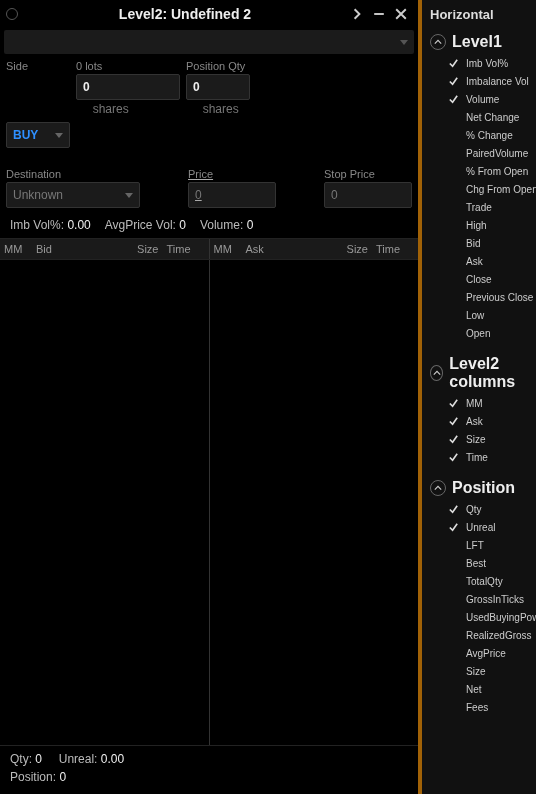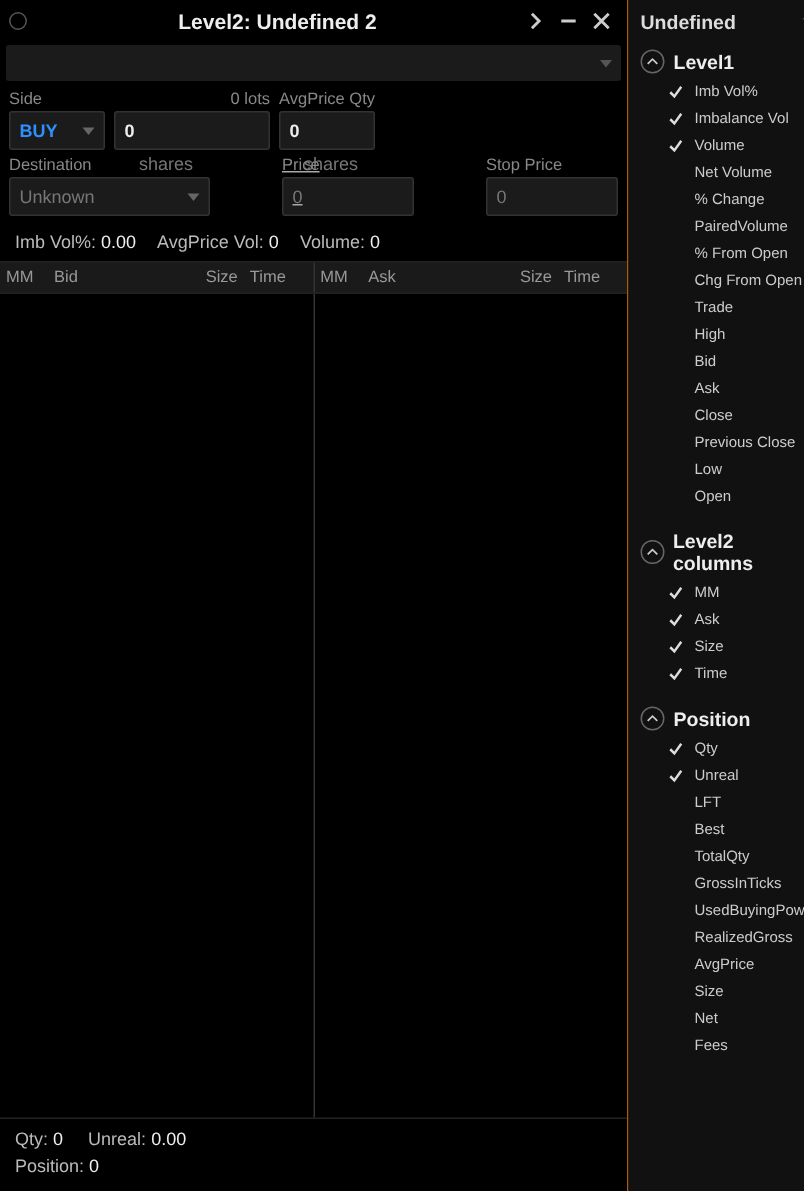--- a/index.html
+++ b/index.html
@@ -1,18 +1,18 @@
 <!DOCTYPE html>
 <html><head>
 <meta charset="utf-8">
 <style>
   * { box-sizing: border-box; margin: 0; padding: 0; font-family: "Segoe UI", Arial, sans-serif; }
   body { background: #000; color: #aaa; width: 536px; height: 794px; overflow: hidden; font-size: 12px; }
   .app { display: flex; height: 100%; }
-  .main { flex: 0 0 398px; display: flex; flex-direction: column; border-right: 1px solid #a16207; }
+  .main { flex: 0 0 398px; display: flex; flex-direction: column; border-right: 4px solid #a16207; }
   .side { flex: 1; background: #111; display: flex; flex-direction: column; }
 
   
   .titlebar { display: flex; align-items: center; height: 28px; padding: 0 6px; }
   .titlebar .spiral { width: 12px; height: 12px; border: 1px solid #555; border-radius: 50%; margin-right: 6px; position: relative;}
   .titlebar .title { flex: 1; color: #eee; font-size: 14px; text-align: center; font-weight: 600;}
   .titlebar .wbtn { width: 22px; height: 22px; display:flex; align-items:center; justify-content:center; color:#ccc; cursor:pointer; }
   .titlebar .wbtn svg { width:12px; height:12px; }
 
   
@@ -25,28 +25,28 @@
   .field { display:flex; flex-direction:column; }
   .label { color:#888; font-size:11px; margin-bottom:2px; }
   .input, .select { background:#1b1b1b; border:1px solid #333; height:26px; border-radius:2px; display:flex; align-items:center; padding:0 6px; color:#ccc; font-size:12px; }
   .select { justify-content:space-between; }
   .select .tri { width:0;height:0;border-left:4px solid transparent;border-right:4px solid transparent;border-top:5px solid #666; margin-left:6px;}
   .buy { color:#2e8fff; font-weight:700; }
   .input .num { color:#eee; font-weight:600; margin-right:3px;}
   .input .unit { color:#777;margin-top:44px; }
   .sendbtn { background:#e6e6e6; color:#111; font-weight:600; border-radius:3px; display:flex; align-items:center; justify-content:center; cursor:pointer; }
 
-  .row1 .side-f { flex:0 0 64px; }
+  .row1 .side-f { flex:0 0 64px;gap:48px; }
   .row1 .otype-f { flex:0 0 64px; }
-  .row1 .lots-f { flex:0 0 104px;text-align:right; }
+  .row1 .lots-f { flex:0 0 104px; }
   .row1 .dqty-f { flex:0 0 64px; }
   .row1 .send-f { flex:1; }
   .row1 .send-f .label { visibility:hidden; }
 
-  .row2 { margin-top:4px;gap:48px; }
+  .row2 { margin-top:20px;gap:48px; }
   .row2 .dest-f { flex:0 0 134px; }
   .row2 .price-f { flex:0 0 88px;text-decoration:underline; }
   .row2 .sprice-f { flex:0 0 88px; }
 
   
   .stats { display:flex; gap:14px; padding: 10px 10px 6px 10px; color:#bbb; font-size:12px;}
   .stats .v { color:#eee; }
 
   
   .thead { display:flex; background:#1a1a1a; height:22px; align-items:center; color:#999; font-size:11px; border-top:1px solid #222; border-bottom:1px solid #222;}
@@ -67,21 +67,21 @@
   .footer .line { margin-bottom:4px; }
   .footer .v { color:#eee; }
 
   
   .side-title { display:flex; align-items:center; height:28px; padding:0 8px; color:#ddd; font-size:13px; font-weight:600; justify-content:space-between;}
   .side-title .tri {width:0;height:0;border-left:4px solid transparent;border-right:4px solid transparent;border-top:5px solid #555;}
   .side-list { padding: 2px 6px; overflow:auto; }
   .group-hdr { display:flex; align-items:center; gap:6px; padding:3px 2px; cursor:pointer;}
   .group-hdr .circ { width:16px;height:16px;border:1px solid #666;border-radius:50%;display:flex;align-items:center;justify-content:center;}
   .group-hdr .circ svg{width:8px;height:8px;}
-  .group-hdr .glabel { color:#eee; font-weight:600; font-size:13px;}
+  .group-hdr .glabel { color:#eee; font-weight:600; font-size:16px;}
   .opt { display:flex; align-items:center; gap:6px; padding:2px 0 2px 18px; cursor:pointer;}
   .opt .chk { width:14px; height:14px; display:flex; align-items:center; justify-content:center; color:#ddd;}
   .opt .chk svg{width:11px;height:11px;}
   .opt .olabel { color:#ccc; font-size:10px;}
   .group-gap { height:10px; }
 </style>
 </head>
 <body>
 
 <div class="app">
@@ -121,21 +121,21 @@
           </div>
         </div>
         <div class="field lots-f">
           <span class="label">0 lots</span>
           <div class="input">
             <span class="num">0</span>
             <span class="unit">shares</span>
           </div>
         </div>
         <div class="field dqty-f">
-          <span class="label">AvgPrice Qty</span>
+          <span class="label">Position Qty</span>
           <div class="input">
             <span class="num">0</span>
             <span class="unit">shares</span>
           </div>
         </div>
       </div>
 
       <div class="row row2">
         <div class="field dest-f">
           <span class="label">Destination</span>
@@ -206,21 +206,21 @@
       </div>
       <div class="line">
         <span>Position:</span>
         <span class="v">0</span>
       </div>
     </div>
   </div>
 
   <div class="side">
     <div class="side-title">
-      <span>Undefined</span>
+      <span>Horizontal</span>
       <span class="tri"></span>
     </div>
     <div class="side-list" id="side-list">
         <div class="group-hdr">
           <span class="circ">
             <svg viewBox="0 0 10 10">
               <path d="M1 7 L5 3 L9 7" stroke="#ccc" stroke-width="1.4" fill="none"></path>
             </svg>
           </span>
           <span class="glabel">Level1</span>
@@ -244,21 +244,21 @@
         <div class="opt">
           <span class="chk">
             <svg viewBox="0 0 12 12">
               <path d="M2 6 L5 9 L10 2" stroke="#ddd" stroke-width="1.8" fill="none"></path>
             </svg>
           </span>
           <span class="olabel">Volume</span>
         </div>
         <div class="opt">
           <span class="chk"></span>
-          <span class="olabel">Net Volume</span>
+          <span class="olabel">Net Change</span>
         </div>
         <div class="opt">
           <span class="chk"></span>
           <span class="olabel">% Change</span>
         </div>
         <div class="opt">
           <span class="chk"></span>
           <span class="olabel">PairedVolume</span>
         </div>
         <div class="opt">

